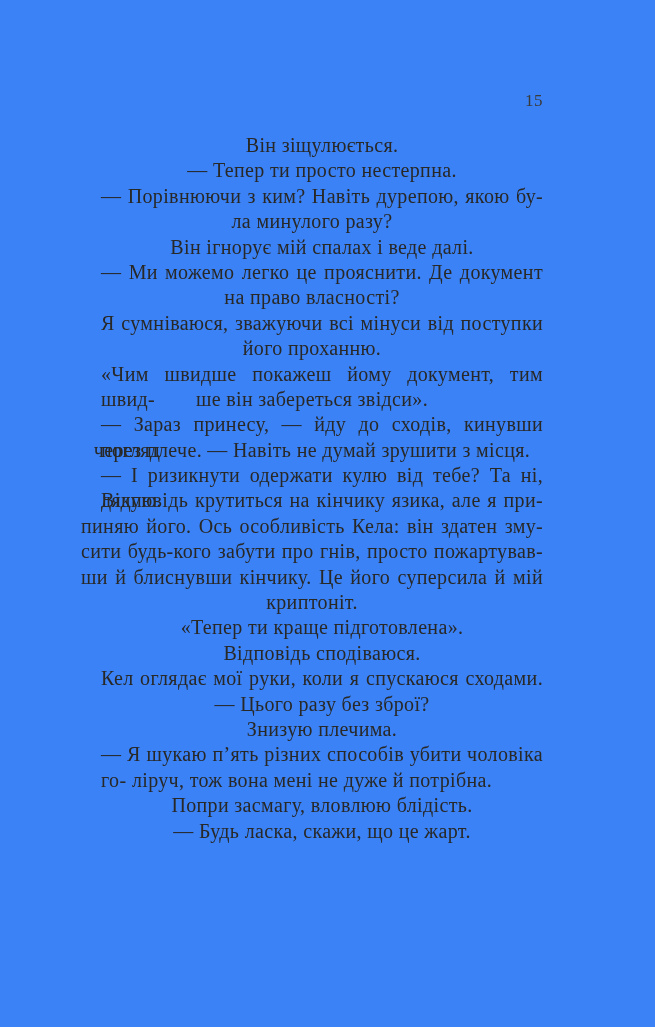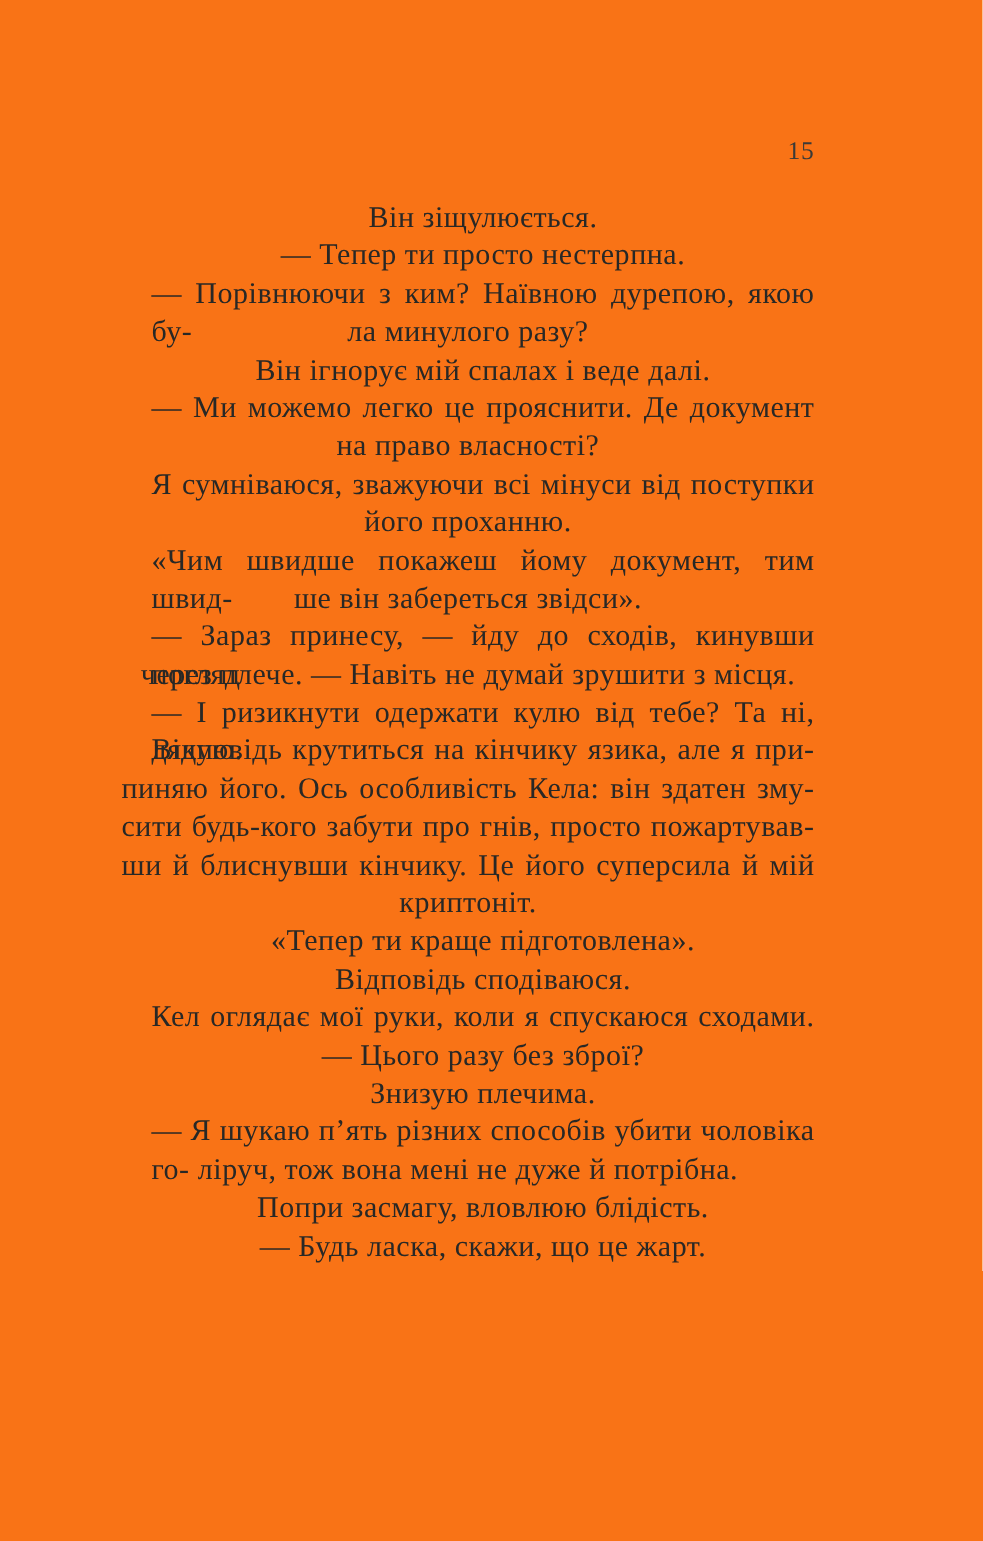--- a/index.html
+++ b/index.html
@@ -4,21 +4,21 @@
 <style>
   html, body {
     margin: 0;
     padding: 0;
     background: #fdfdfb;
   }
   .page {
     position: relative;
     width: 655px;
     height: 1027px;
-    background: #f97316;
+    background: #3b82f6;
     font-family: "Liberation Serif", "DejaVu Serif", serif;
     color: #282826;
     overflow: hidden;
   }
   .pagenum {
     position: absolute;
     top: 92px;
     left: 81px;
     width: 462px;
     text-align: right;
@@ -58,21 +58,21 @@
 <div class="page">
   <div class="pagenum">15</div>
   <div class="text-block" id="text-block">
       <div>
         <div class="line indent">Він зіщулюється.</div>
       </div>
       <div>
         <div class="line indent">— Тепер ти просто нестерпна.</div>
       </div>
       <div>
-        <div class="line indent just">— Порівнюючи з ким? Наївною дурепою, якою бу-</div>
+        <div class="line indent just">— Порівнюючи з ким? Навіть дурепою, якою бу-</div>
         <div class="line">ла минулого разу?</div>
       </div>
       <div>
         <div class="line indent">Він ігнорує мій спалах і веде далі.</div>
       </div>
       <div>
         <div class="line indent just">— Ми можемо легко це прояснити. Де документ</div>
         <div class="line">на право власності?</div>
       </div>
       <div>

